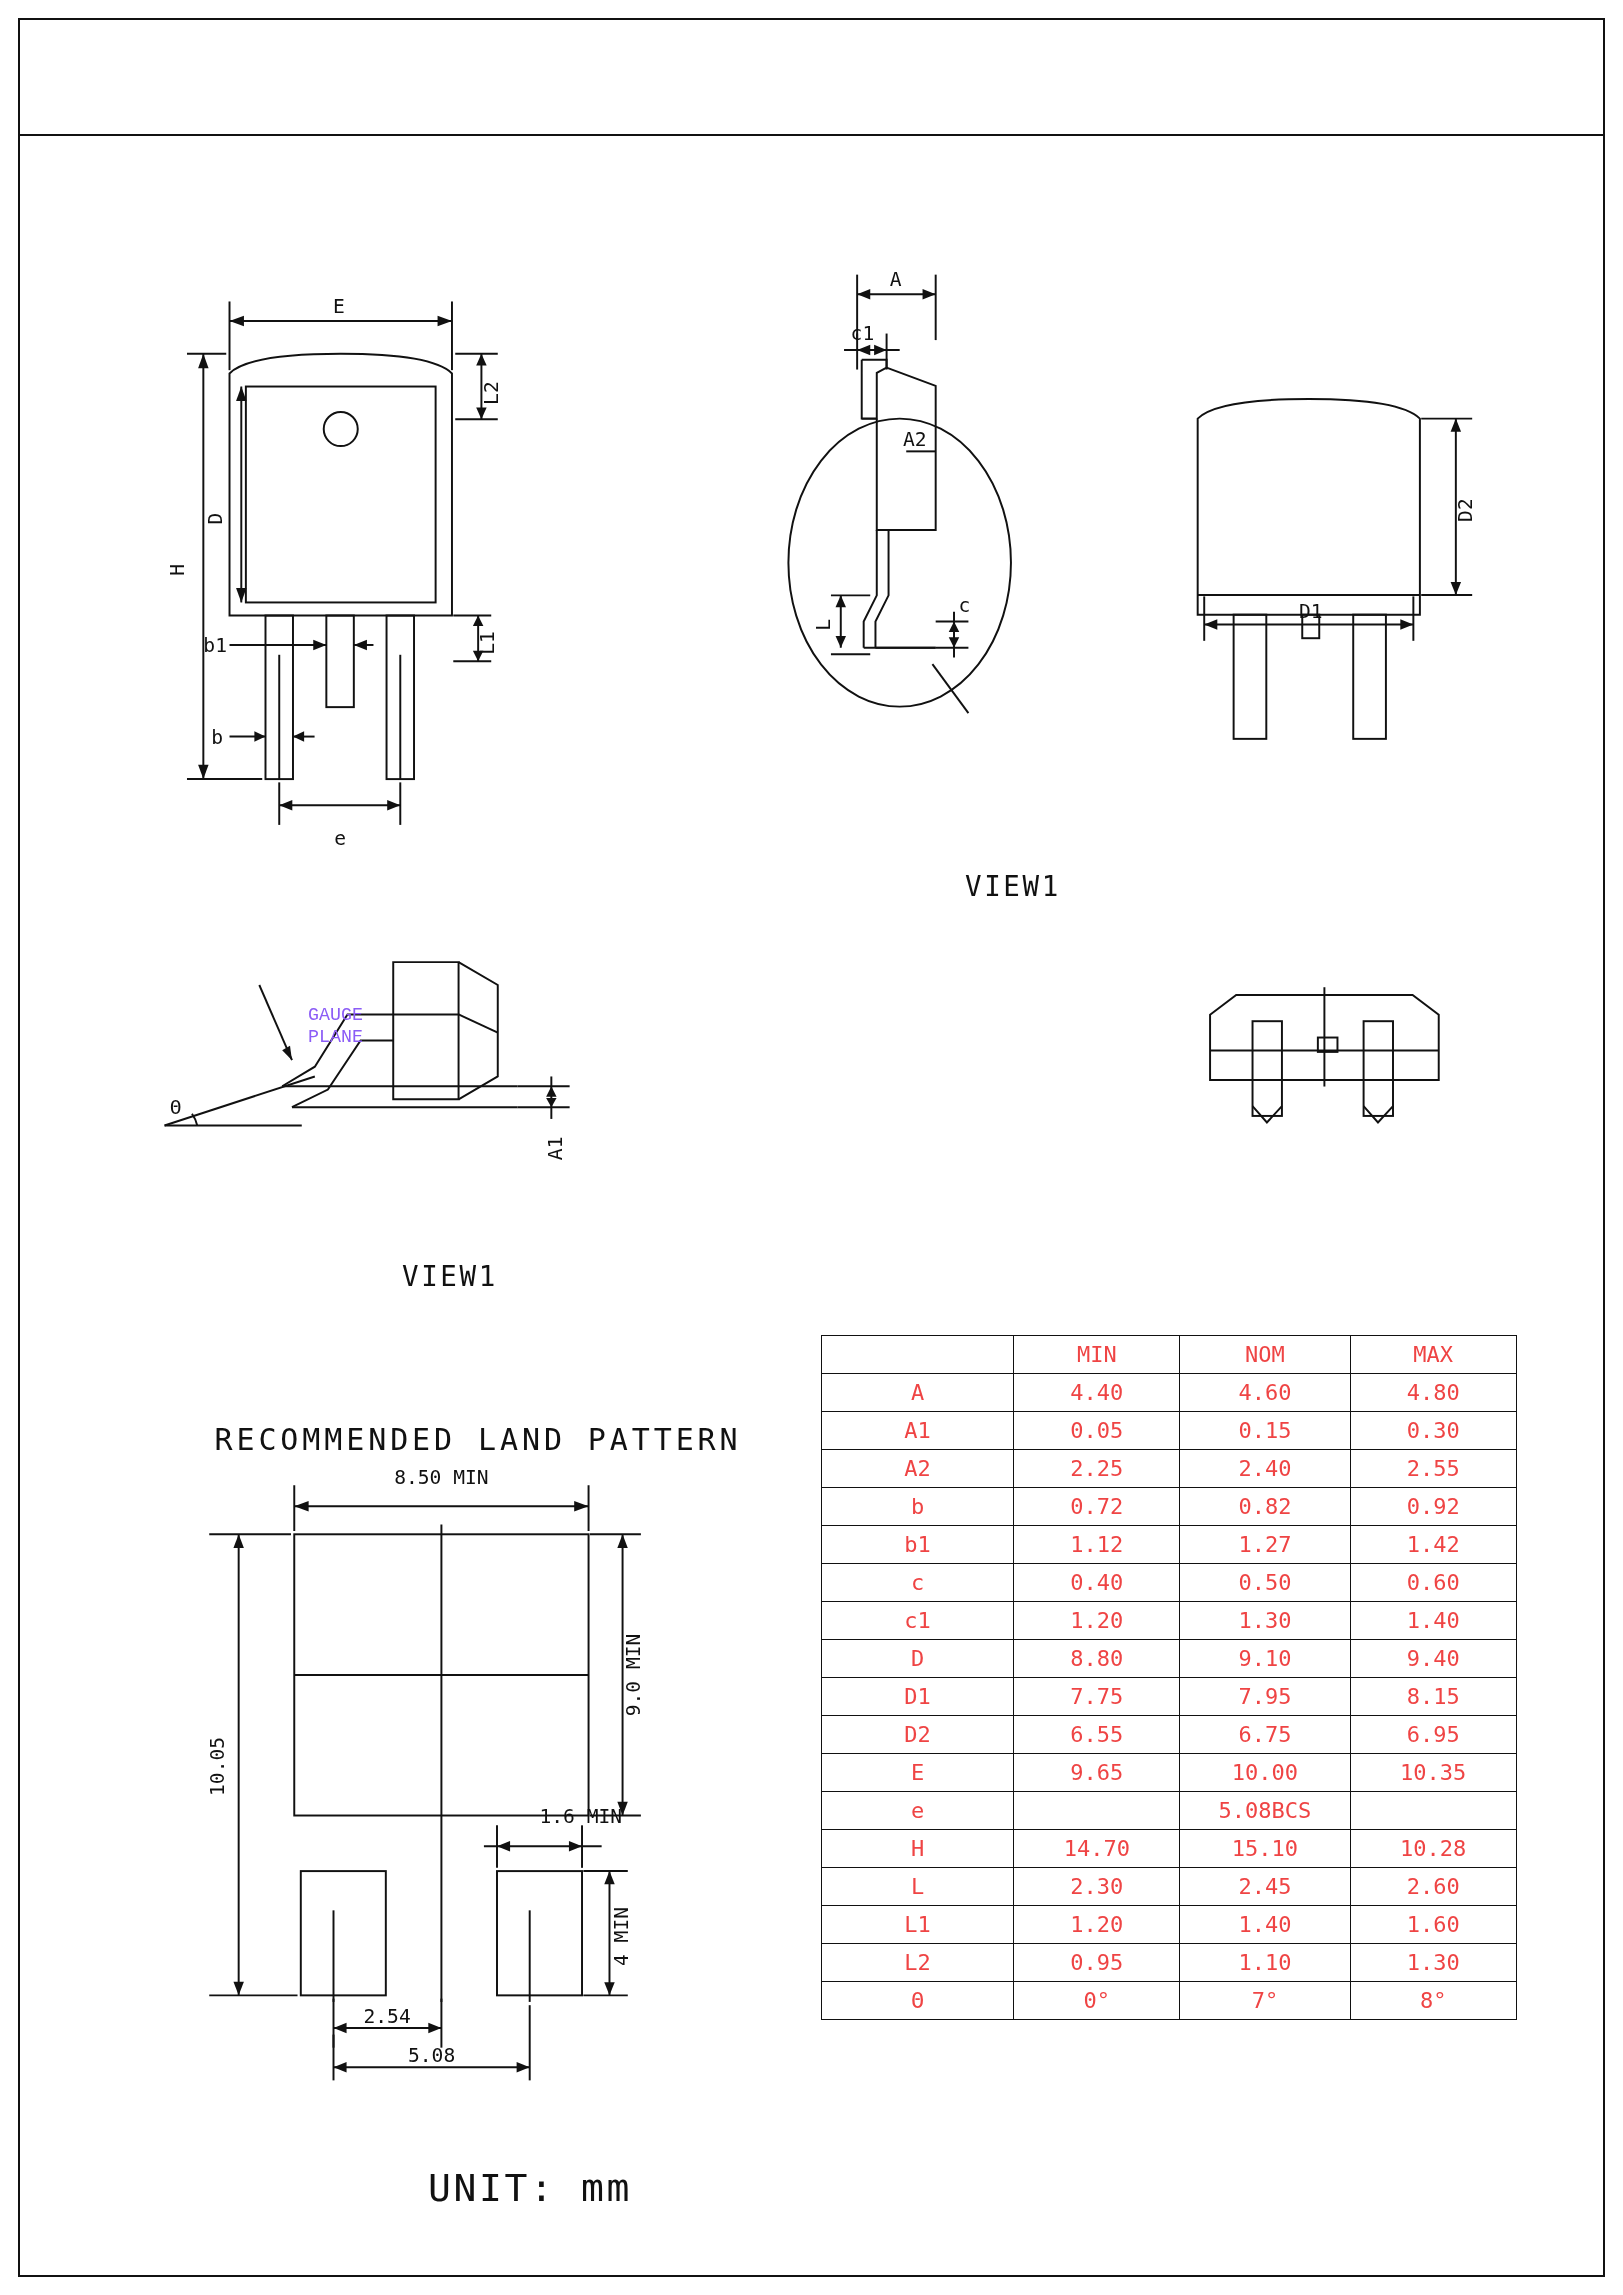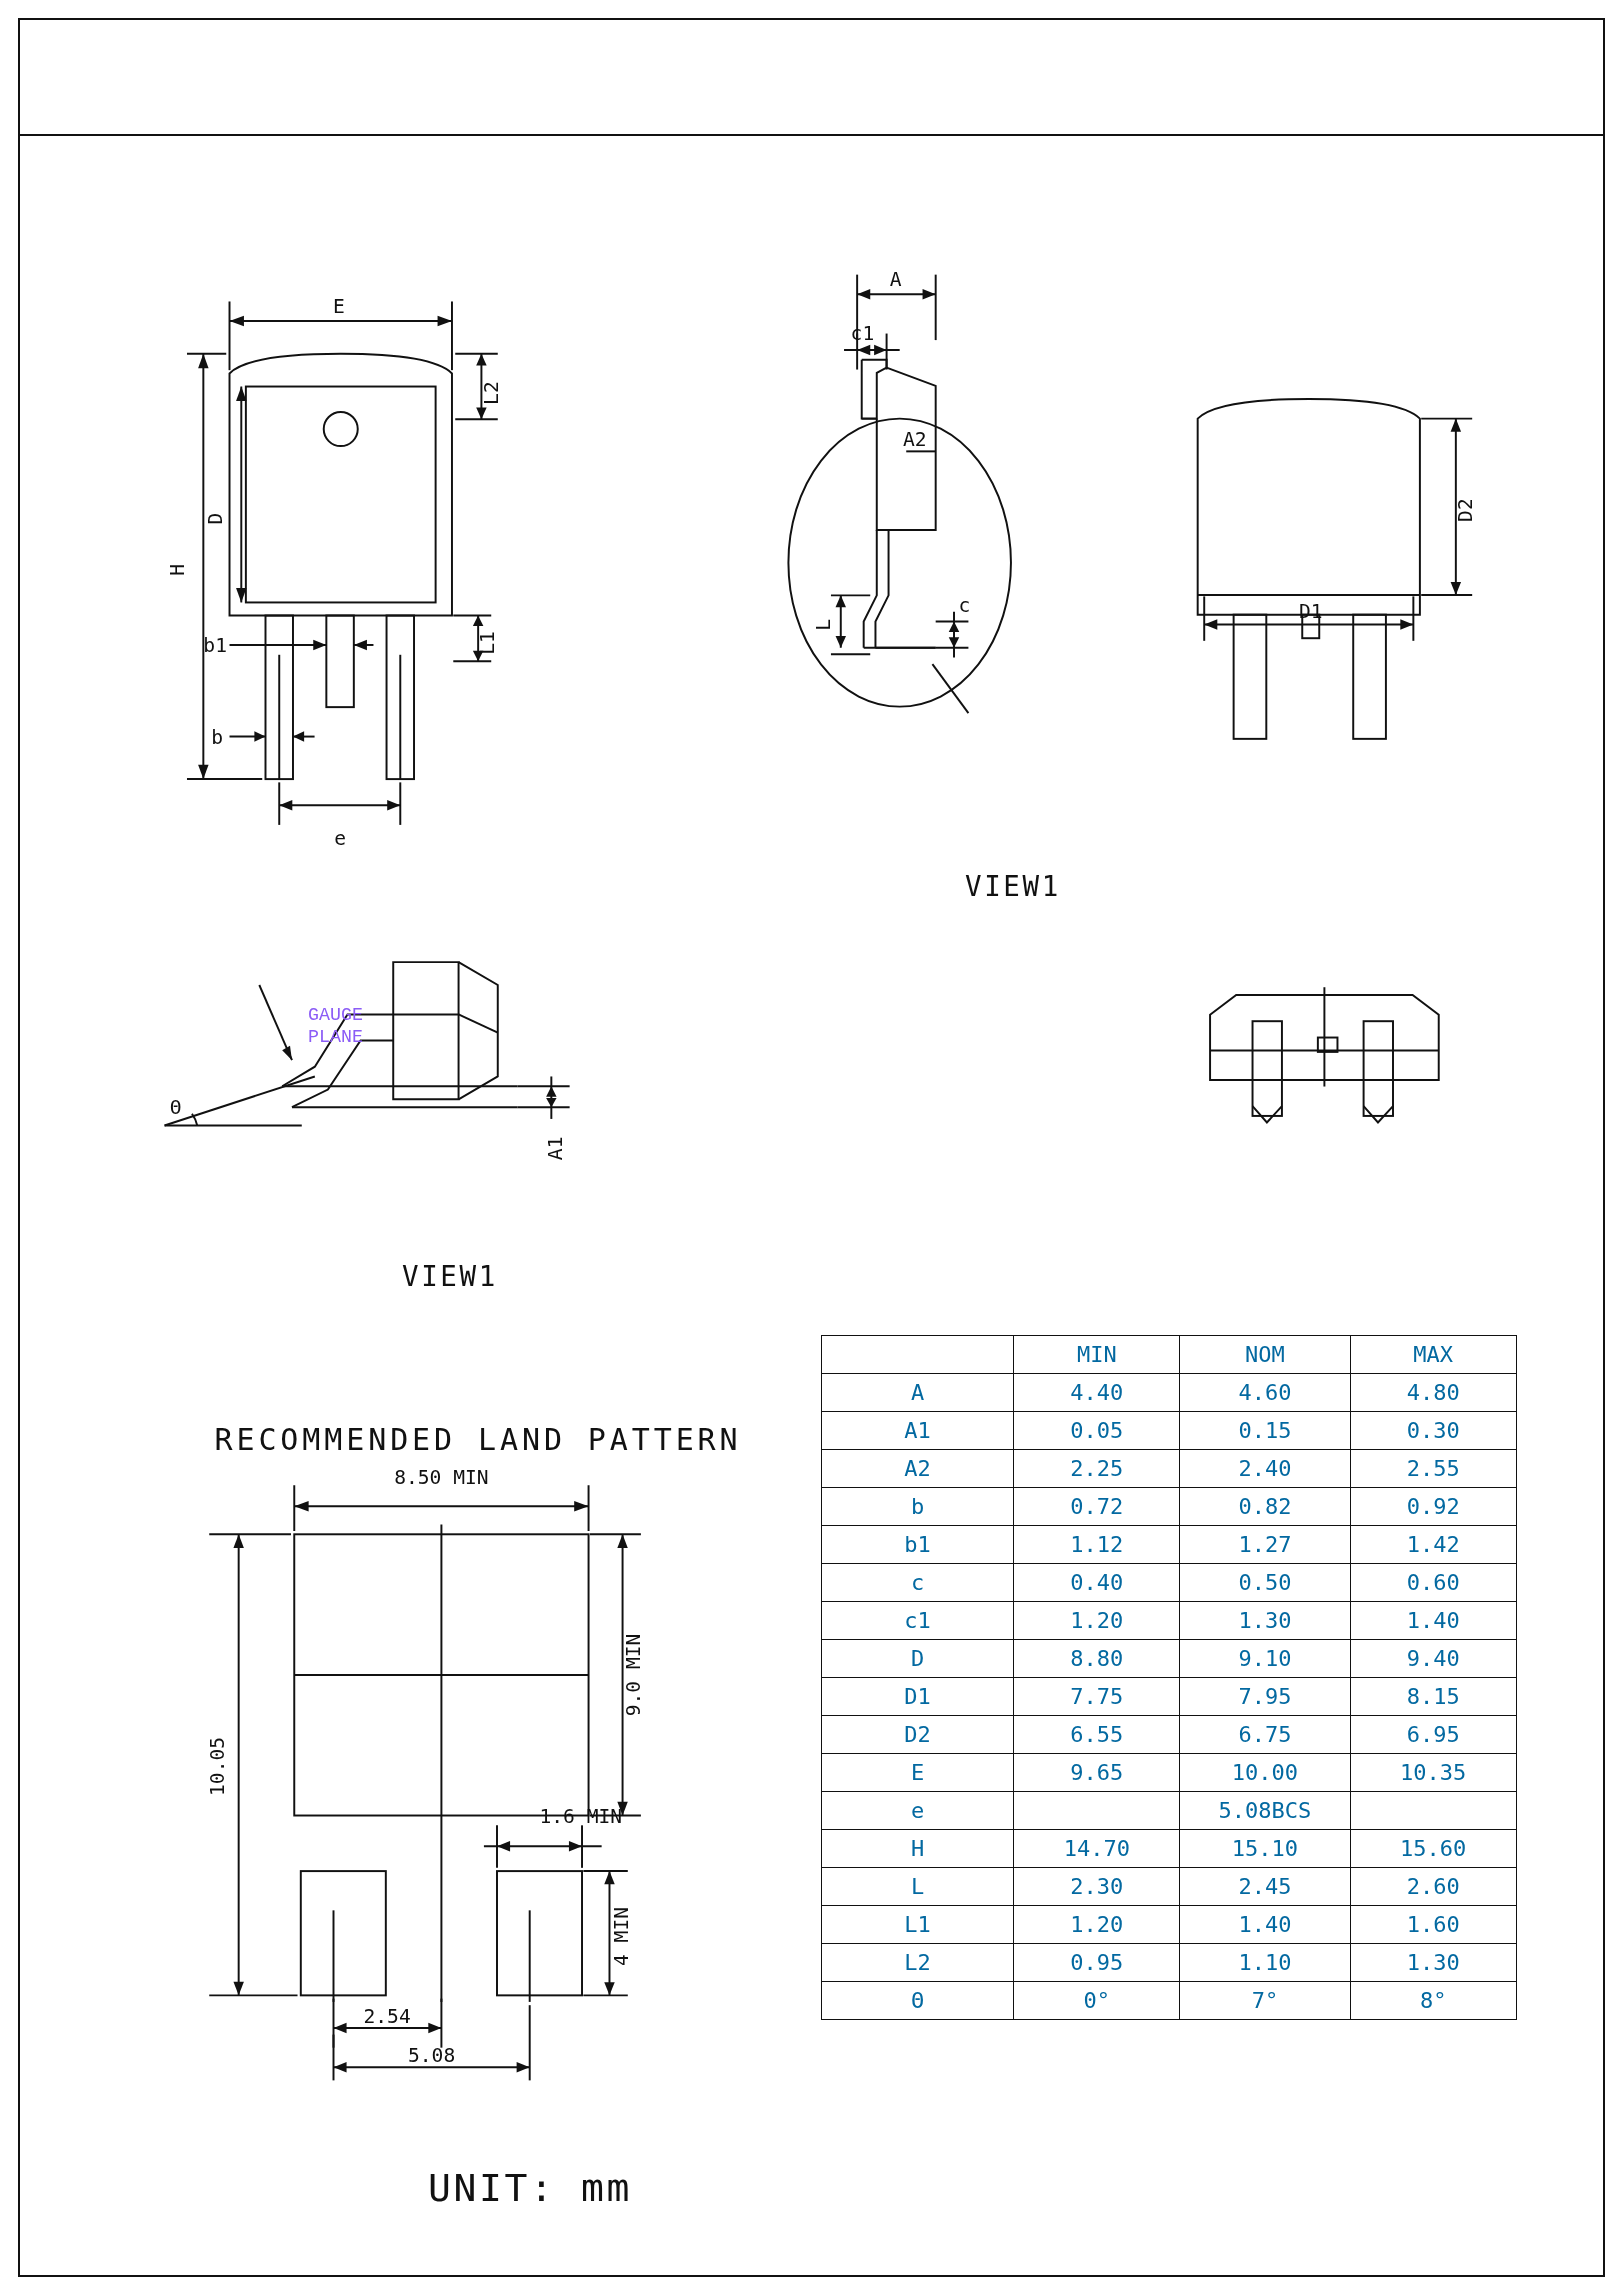--- a/index.html
+++ b/index.html
@@ -69,21 +69,21 @@
 
   
   svg { display:block; }
   .dwg { position:absolute; }
 
   
   .spec-table {
     position:absolute; left:821px; top:1335px;
     border-collapse:collapse;
     font-family:"DejaVu Sans Mono", monospace;
-    font-size:22px; color:#0369a1;
+    font-size:22px; color:#ef4444;
   }
   .spec-table td, .spec-table th {
     border:1.3px solid #111;
     text-align:center;
     font-weight:normal;
     height:37px;
     padding:0 2.6px;
   }
   .spec-table .c0 { width:186px; }
   .spec-table .c1 { width:160px; }
@@ -445,21 +445,21 @@
         <tr>
           <td class="c0">e</td>
           <td class="c1"></td>
           <td class="c2">5.08BCS</td>
           <td class="c3"></td>
         </tr>
         <tr>
           <td class="c0">H</td>
           <td class="c1">14.70</td>
           <td class="c2">15.10</td>
-          <td class="c3">15.60</td>
+          <td class="c3">10.28</td>
         </tr>
         <tr>
           <td class="c0">L</td>
           <td class="c1">2.30</td>
           <td class="c2">2.45</td>
           <td class="c3">2.60</td>
         </tr>
         <tr>
           <td class="c0">L1</td>
           <td class="c1">1.20</td>

